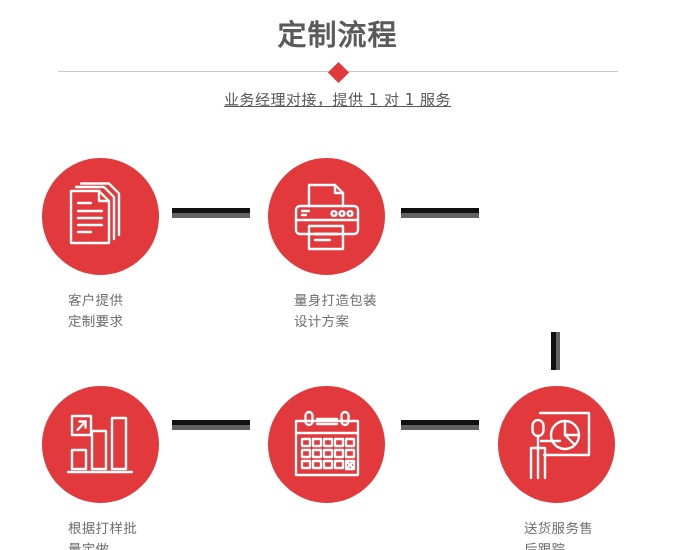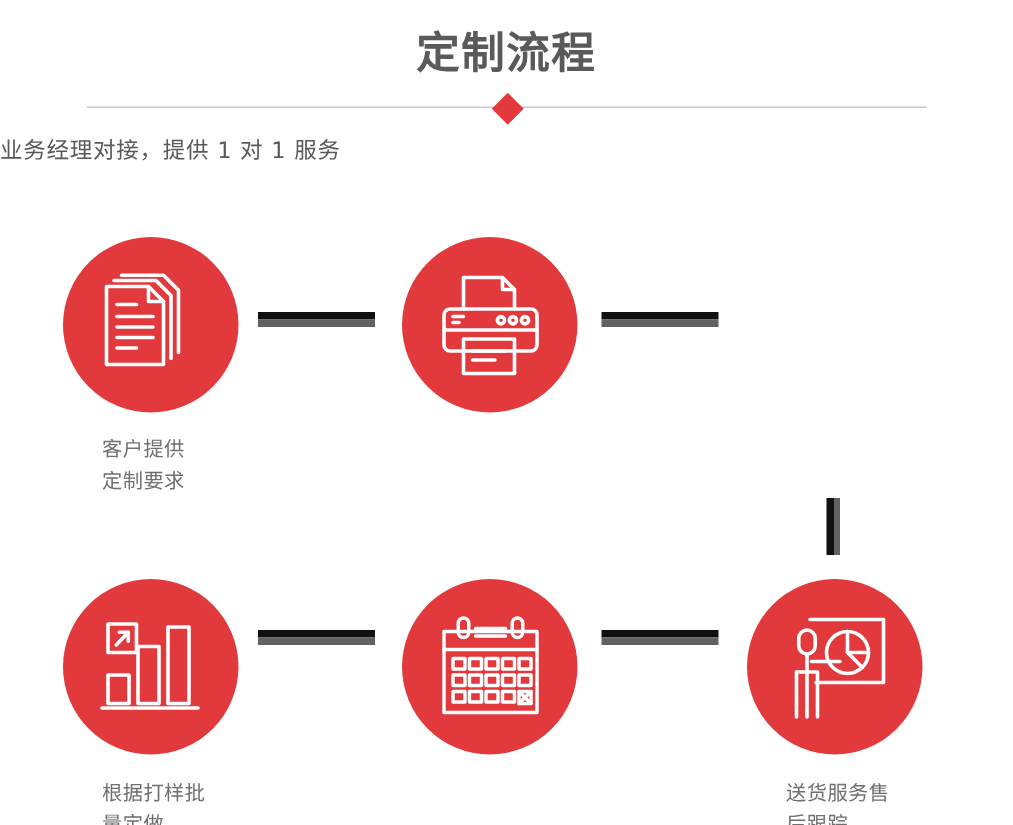--- a/index.html
+++ b/index.html
@@ -69,25 +69,26 @@
     margin-top: -7.5px;
     background: #e1393c;
     transform: rotate(45deg);
   }
 
   .page-subtitle {
     position: absolute;
     left: 0;
     top: 89px;
     width: 675px;
-    text-align: left;
+    text-align: center;
     font-size: 15px;
     color: #595959;
     line-height: 22px;
     letter-spacing: 0.5px;
+    text-decoration: underline;
   }
 
   
   .flow {
     position: absolute;
     left: 0;
     top: 0;
     width: 675px;
     height: 550px;
   }
@@ -229,20 +230,22 @@
             <line x1="12" y1="35" x2="16" y2="35"></line>
             <circle cx="44" cy="33.5" r="2.4"></circle>
             <circle cx="52" cy="33.5" r="2.4"></circle>
             <circle cx="60" cy="33.5" r="2.4"></circle>
             <rect x="19" y="46" width="34" height="23"></rect>
             <line x1="25" y1="54" x2="47" y2="54"></line>
             <line x1="25" y1="60" x2="40" y2="60"></line>
           </g>
         </svg>
       </div>
+      <div class="step-label">量身打造包装
+设计方案</div>
     </div>
 
 
     <div class="step step-r2 step-c1">
       <div class="circle">
         <svg width="70" height="70" viewBox="0 0 70 70">
           <g fill="none" stroke="#ffffff" stroke-width="2.4" stroke-linejoin="round" stroke-linecap="round">
             <rect x="6" y="6" width="19" height="19"></rect>
             <path d="M11.5 20 L19.5 11.5"></path>
             <path d="M13.5 11.5 H19.5 V17.5"></path>

